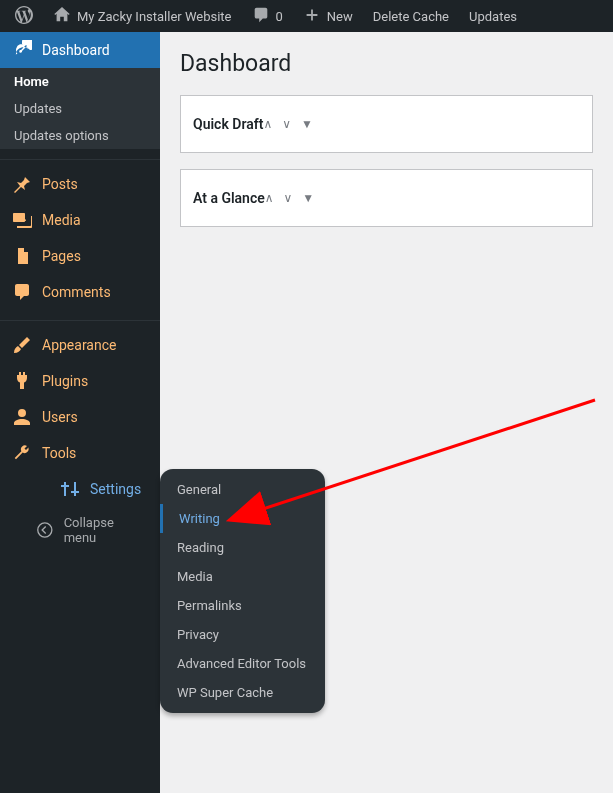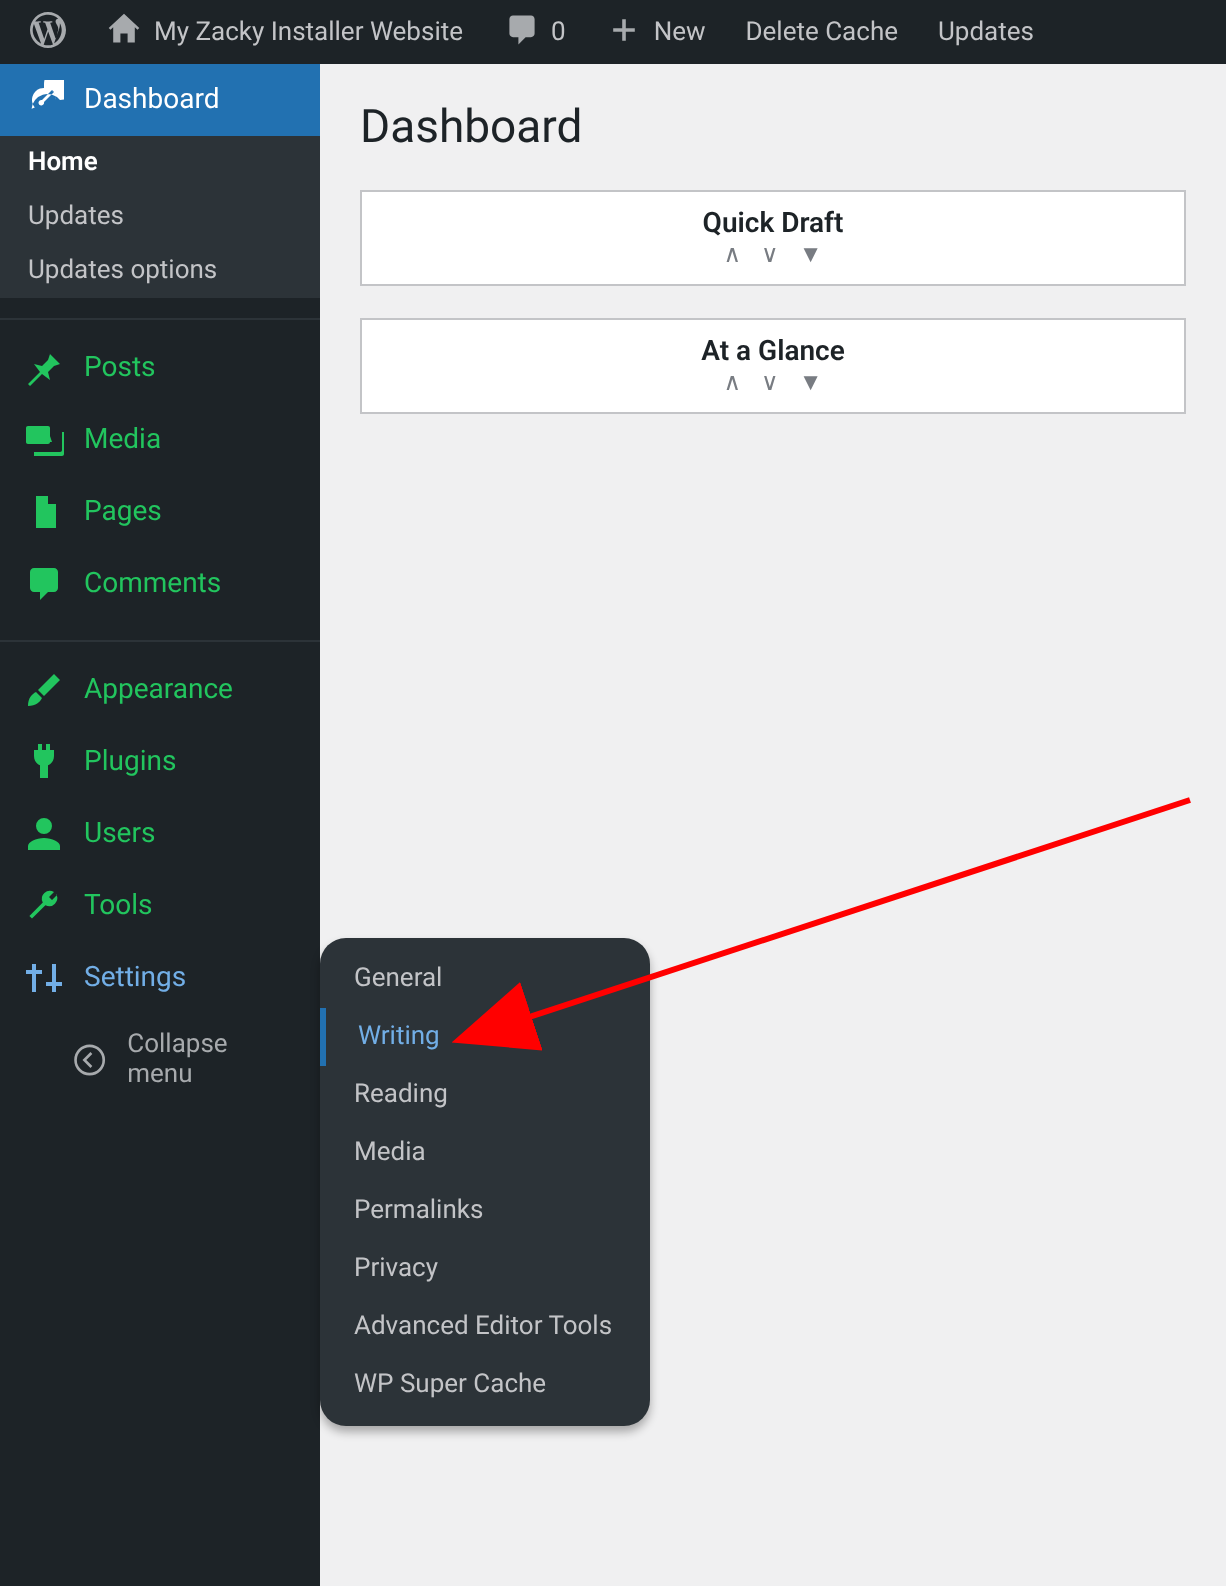--- a/index.html
+++ b/index.html
@@ -2,34 +2,34 @@
 <html><head>
 <meta charset="utf-8">
 <style>
   * { box-sizing: border-box; margin: 0; padding: 0; }
   html, body { width: 613px; height: 793px; font-family: -apple-system, BlinkMacSystemFont, "Segoe UI", Roboto, Arial, sans-serif; font-size: 13px; color: #eee; background: #f0f0f1; overflow: hidden; }
   .toolbar { height: 32px; background: #1d2327; color: #c3c4c7; display: flex; align-items: center; padding: 0 8px; gap: 6px; }
   .toolbar .tb-item { display: flex; align-items: flex-end; gap: 6px; padding: 0 7px; height: 16px; cursor: pointer; font-size: 13px; }
   .toolbar svg { width: 18px; height: 18px; fill: #a7aaad; }
   .shell { display: flex; height: calc(100% - 32px); }
   .sidebar { width: 160px; background: #1d2327; color: #f0f0f1; display: flex; flex-direction: column; font-size: 14px; position: relative; }
-  .menu-item { display: flex; align-items: center; gap: 10px; padding: 8px 12px; cursor: pointer; color: #22c55e; position: relative; }
+  .menu-item { display: flex; align-items: center; gap: 10px; padding: 8px 12px; cursor: pointer; color: #fdba74; position: relative; }
   .menu-item.current { background: #2271b1; color: #fff; }
   .menu-item.current::after { content: ""; position: absolute; right: -8px; top: 50%; margin-top: -8px; border: 8px solid transparent; border-right-color: #f0f0f1; }
-  .menu-item.open { color: #72aee6; background: #1d2327; }
+  .menu-item.open { color: #72aee6; background: #1d2327; margin-left: 48px; }
   .menu-item.open::after { content: ""; position: absolute; right: -8px; top: 50%; margin-top: -8px; border: 8px solid transparent; border-right-color: #2c3338; }
   .menu-item svg { width: 20px; height: 20px; fill: currentColor; flex-shrink: 0; }
   .submenu-inline { background: #2c3338; }
   .submenu-inline .sub-item { padding: 6px 12px 6px 14px; cursor: pointer; color: #c3c4c7; font-size: 13px; }
   .submenu-inline .sub-item.current { color: #fff; font-weight: 600; }
   .sep { height: 5px; background: transparent; margin: 6px 0; border-bottom: 1px solid #2c3338; }
   .content { flex: 1; background: #f0f0f1; padding: 10px 20px 20px 20px; color: #1d2327; position: relative; }
   .content h1 { font-size: 23px; font-weight: 400; margin: 8px 0 18px 0; color: #1d2327; }
   .postbox { background: #fff; border: 1px solid #c3c4c7; margin-bottom: 16px; }
-  .postbox-header { display: flex; align-items: center; justify-content: flex-start; padding: 8px 12px; flex-direction: column; }
+  .postbox-header { display: flex; align-items: center; justify-content: flex-start; padding: 20px 12px; }
   .postbox-header h2 { font-size: 14px; font-weight: 600; color: #1d2327; }
   .postbox-controls { display: flex; gap: 10px; color: #787c82; }
   .postbox-controls span { cursor: pointer; font-size: 12px; }
   .flyout { position: absolute; left: 160px; top: 437px; width: 165px; background: #2c3338; box-shadow: 0 3px 5px rgba(0,0,0,.3); padding: 6px 0; z-index: 50; border-radius: 13px; }
   .flyout .fly-item { padding: 7px 14px; color: #c3c4c7; font-size: 13px; cursor: pointer; border-left: 3px solid transparent; }
   .flyout .fly-item.highlight { color: #72aee6; border-left-color: #2271b1; padding-left: 16px; }
   .arrow { position: absolute; pointer-events: none; z-index: 60; }
   .collapse { display: flex; align-items: center; gap: 10px; padding: 8px 12px; color: #a7aaad; cursor: pointer; font-size: 13px; margin-left: 24px; }
   .collapse svg { width: 18px; height: 18px; fill: currentColor; }
 </style>

